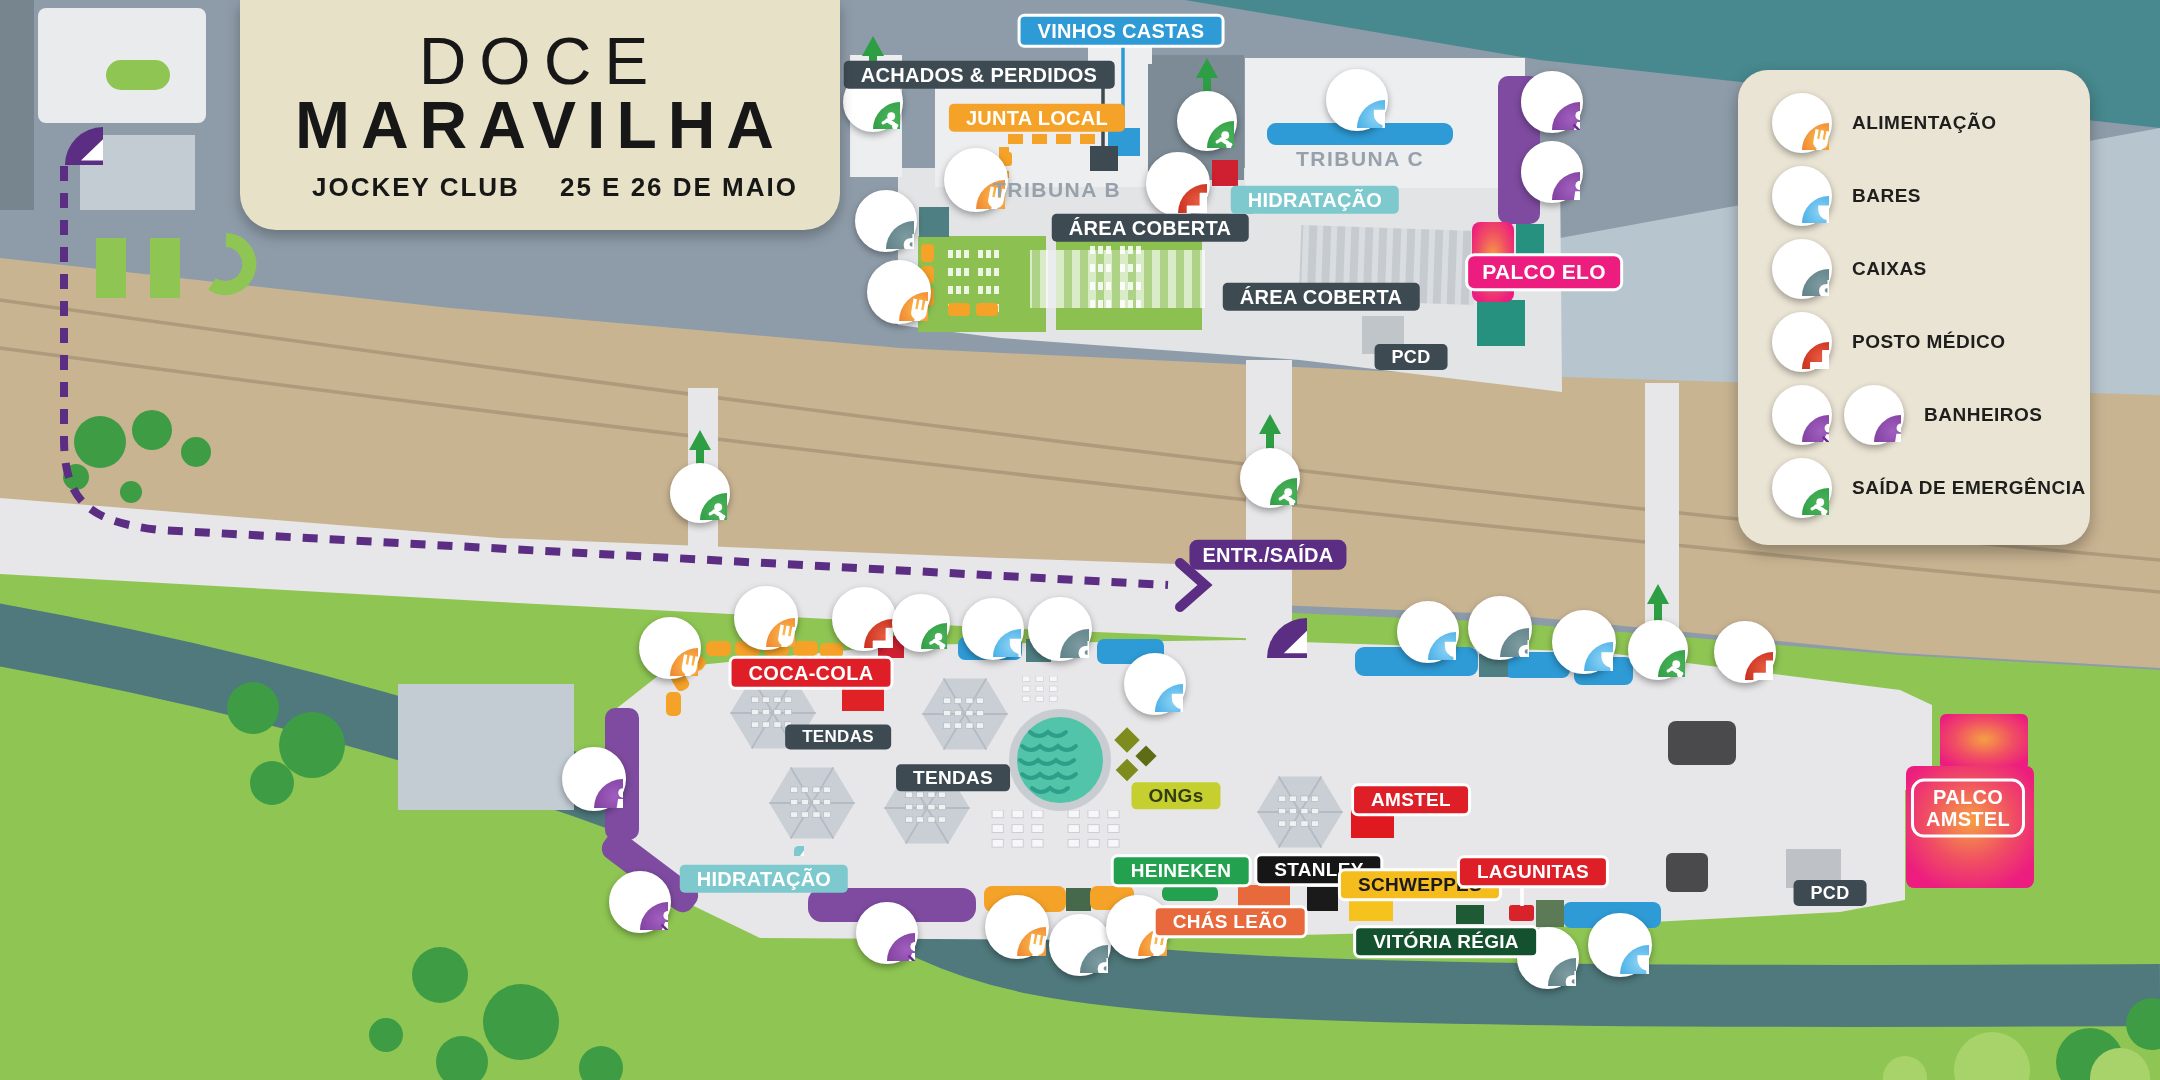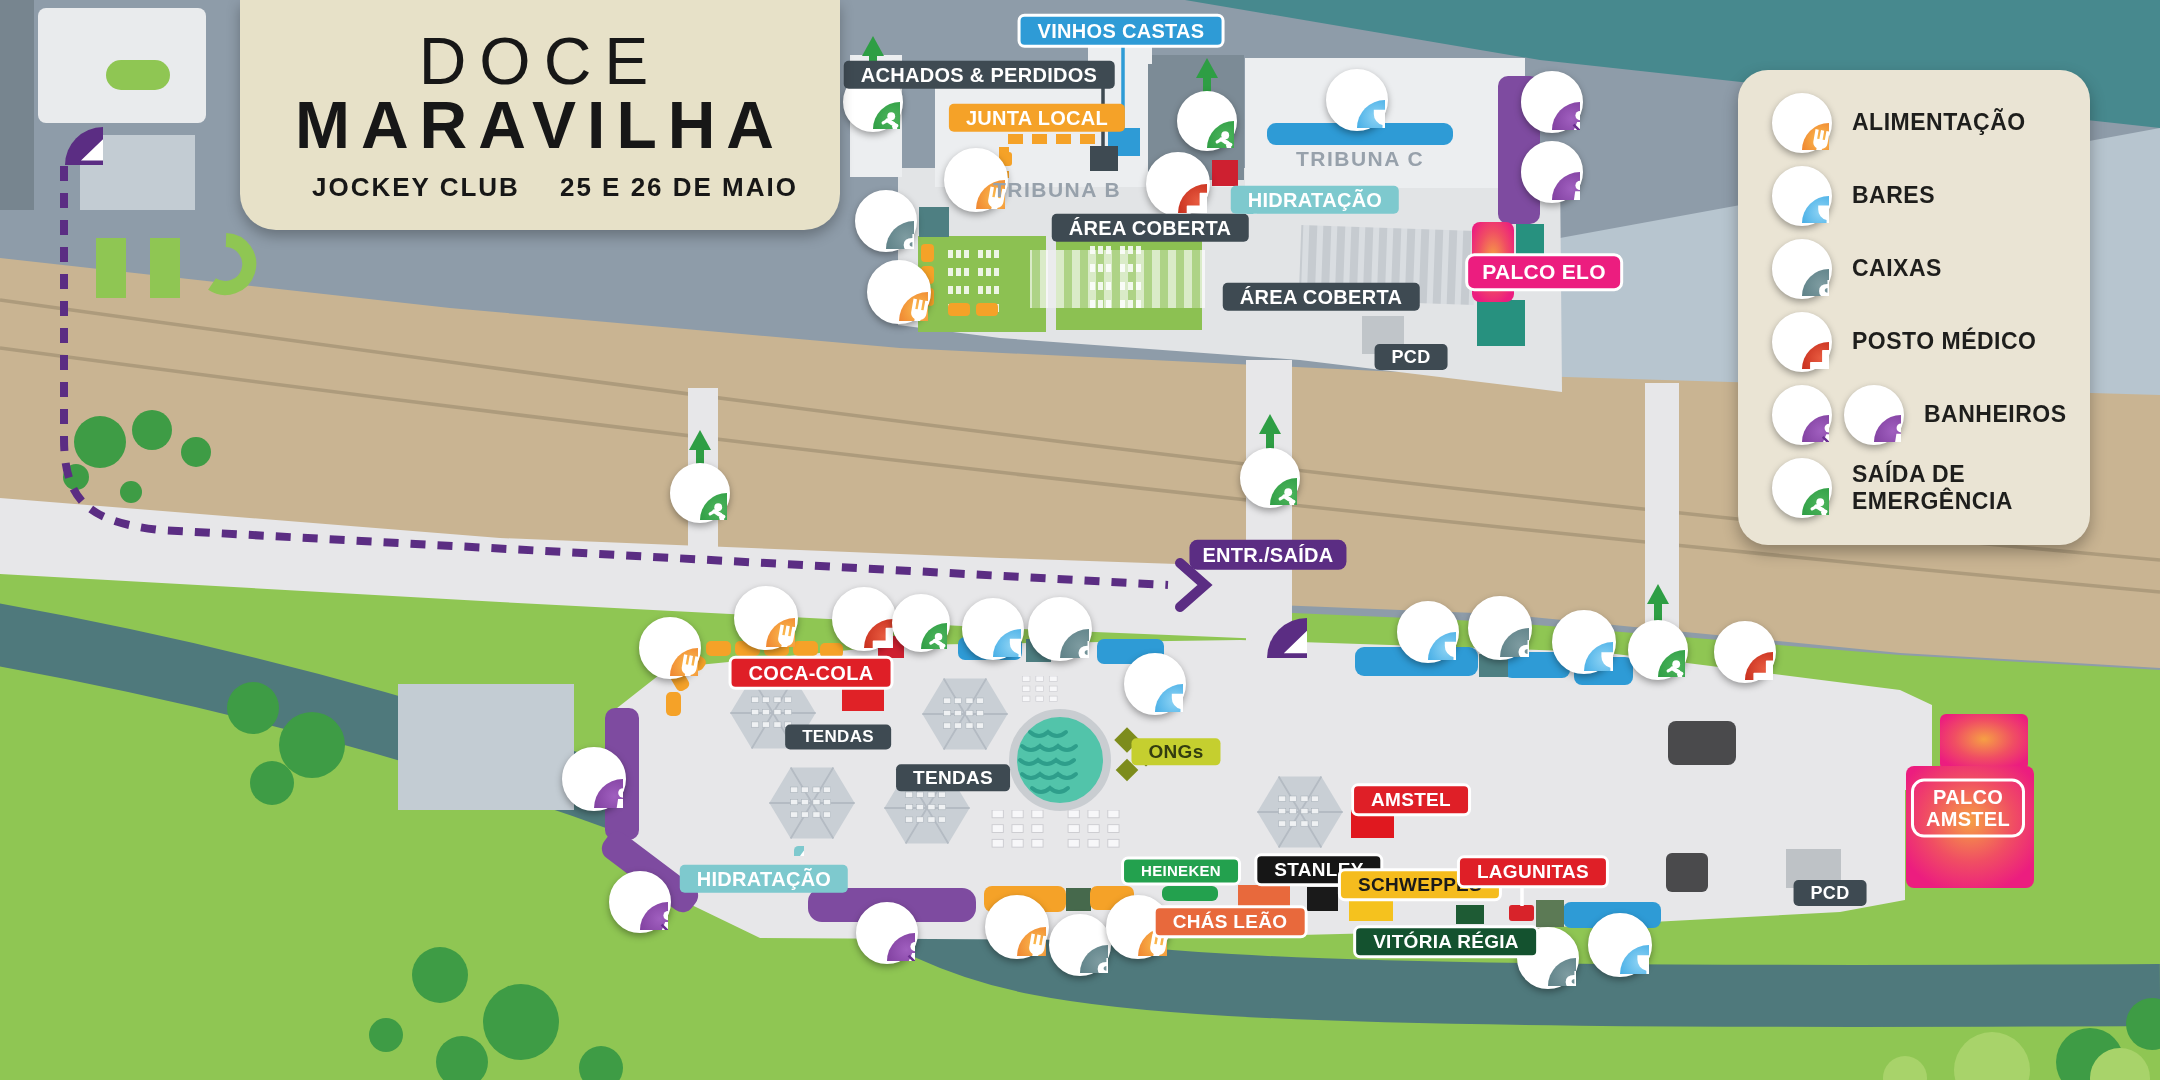--- a/index.html
+++ b/index.html
@@ -34,21 +34,21 @@
   .t1{margin-top:30px;font-size:66px;font-weight:normal;letter-spacing:13px;line-height:.95}
   .t2{font-size:66px;font-weight:bold;letter-spacing:11px;line-height:.98}
   .tsub{display:flex;justify-content:space-between;padding:0 42px 0 72px;margin-top:15px;
         font-size:26px;font-weight:bold;letter-spacing:2px}
   
   .legend{position:absolute;left:1738px;top:70px;width:352px;height:475px;background:#EAE4D4;
     border-radius:30px;box-shadow:0 7px 16px rgba(0,0,0,.3);z-index:5;padding:16px 0 0 34px;box-sizing:border-box}
   .lg-row{display:flex;align-items:center;height:73px;gap:20px}
   .lg-badge{width:54px;height:54px;flex:0 0 auto}
   .lg-badge svg{display:block;width:100%;height:100%}
-  .lg-label{font-size:23px;font-weight:bold;color:#1E1E1C;letter-spacing:.5px}
+  .lg-label{font-size:19px;font-weight:bold;color:#1E1E1C;letter-spacing:.5px}
 </style>
 </head>
 <body>
 
 <div id="stage">
 
 <svg class="bg" width="2160" height="1080" viewBox="0 0 2160 1080">
 <defs>
   <radialGradient id="g-food" cx="35%" cy="30%" r="80%">
     <stop offset="0" stop-color="#FCBE50"></stop>
@@ -639,23 +639,23 @@
     <div class="lbl lbl-dark" style="left: 1150px; top: 228px; font-size: 20px;">ÁREA COBERTA</div>
     <div class="lbl lbl-dark" style="left: 1321px; top: 297px; font-size: 20px;">ÁREA COBERTA</div>
     <div class="lbl lbl-teal" style="left: 1315px; top: 200px; font-size: 20px;">HIDRATAÇÃO</div>
     <div class="lbl lbl-pinkpill" style="left: 1544px; top: 272px; font-size: 21px;">PALCO ELO</div>
     <div class="lbl lbl-dark" style="left: 1411px; top: 357px; font-size: 18px;">PCD</div>
     <div class="lbl lbl-purple" style="left: 1268px; top: 555px; font-size: 20px;">ENTR./SAÍDA</div>
     <div class="lbl lbl-red" style="left: 811px; top: 673px; font-size: 20px;">COCA-COLA</div>
     <div class="lbl lbl-dark" style="left: 838px; top: 737px; font-size: 17px;">TENDAS</div>
     <div class="lbl lbl-dark" style="left: 953px; top: 778px; font-size: 19px;">TENDAS</div>
     <div class="lbl lbl-teal" style="left: 764px; top: 879px; font-size: 20px;">HIDRATAÇÃO</div>
-    <div class="lbl lbl-ongs" style="left: 1176px; top: 752px; font-size: 19px;">ONGs</div>
+    <div class="lbl lbl-ongs" style="left: 1176px; top: 796px; font-size: 19px;">ONGs</div>
     <div class="lbl lbl-red" style="left: 1411px; top: 800px; font-size: 19px;">AMSTEL</div>
-    <div class="lbl lbl-green" style="left: 1181px; top: 871px; font-size: 15px;">HEINEKEN</div>
+    <div class="lbl lbl-green" style="left: 1181px; top: 871px; font-size: 19px;">HEINEKEN</div>
     <div class="lbl lbl-black" style="left: 1319px; top: 870px; font-size: 19px;">STANLEY</div>
     <div class="lbl lbl-yellow" style="left: 1420px; top: 885px; font-size: 19px;">SCHWEPPES</div>
     <div class="lbl lbl-red" style="left: 1533px; top: 872px; font-size: 19px;">LAGUNITAS</div>
     <div class="lbl lbl-chas" style="left: 1230px; top: 922px; font-size: 19px;">CHÁS LEÃO</div>
     <div class="lbl lbl-darkgreen" style="left: 1446px; top: 942px; font-size: 19px;">VITÓRIA RÉGIA</div>
     <div class="lbl lbl-dark" style="left: 1830px; top: 893px; font-size: 18px;">PCD</div>
     <div class="lbl lbl-pinkoutline" style="left: 1968px; top: 808px; font-size: 20px;">PALCO
 AMSTEL</div>
   </div>
 

